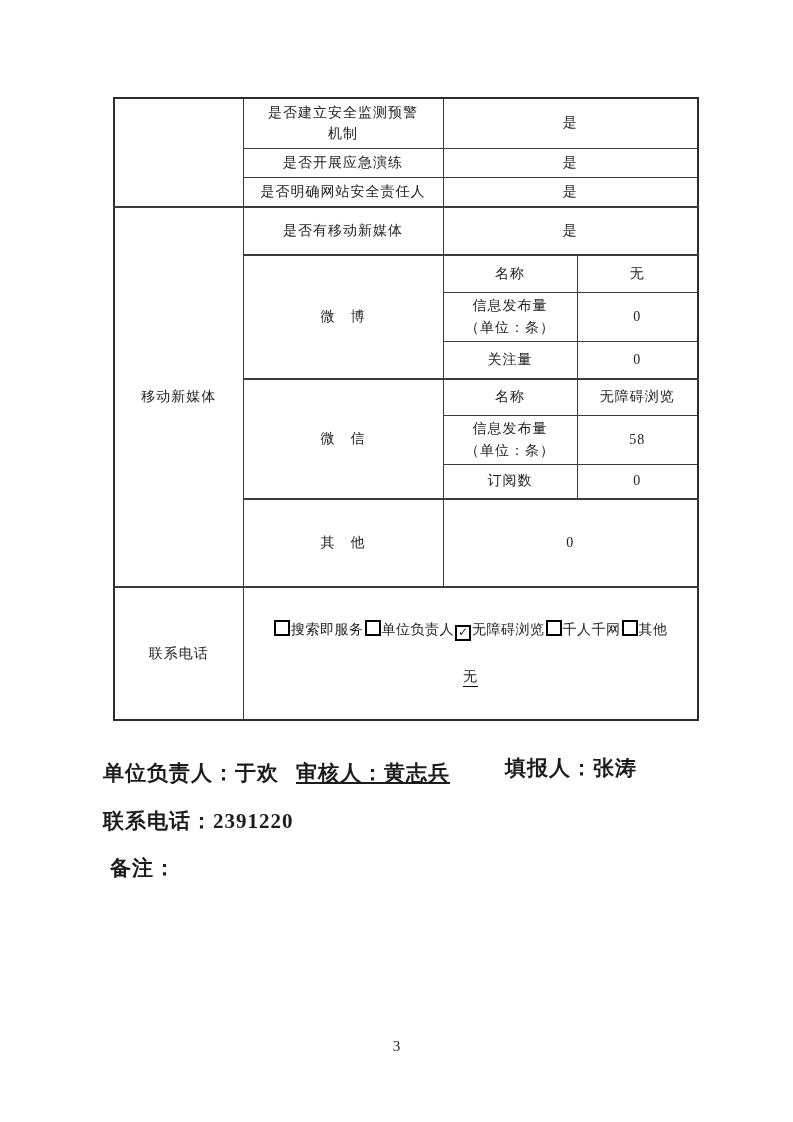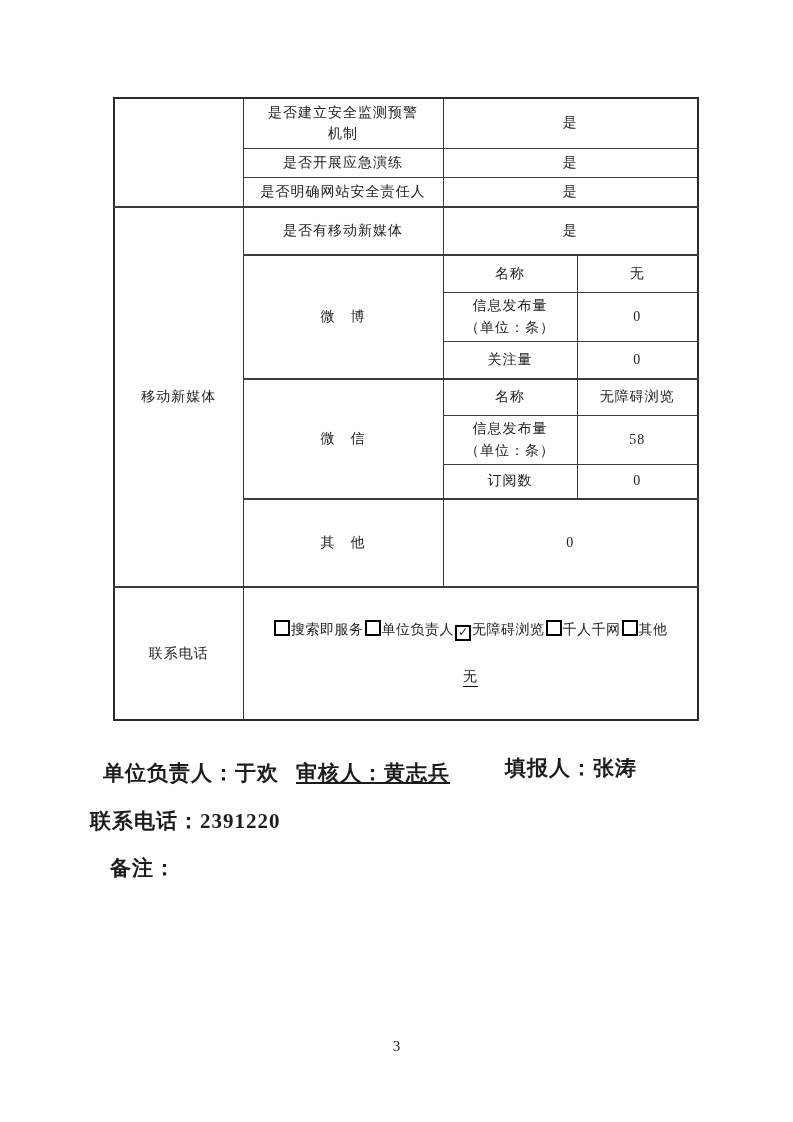--- a/index.html
+++ b/index.html
@@ -86,21 +86,21 @@
   .sig {
     position: absolute;
     font-weight: bold;
     font-size: 21px;
     letter-spacing: 1px;
     white-space: nowrap;
   }
   .sig-unit     { left: 103px; top: 759px; }
   .sig-reviewer { left: 296px; top: 759px; text-decoration: underline; }
   .sig-filler   { left: 505px; top: 754px; }
-  .sig-phone    { left: 90px; top: 807px; }
+  .sig-phone    { left: 103px; top: 807px; }
   .sig-date     { left: 491px; top: 805px; }
   .sig-remarks  { left: 110px; top: 854px; }
   .page-num {
     position: absolute;
     left: 0;
     top: 1038px;
     width: 100%;
     text-align: center;
     font-size: 15px;
     letter-spacing: 0;

